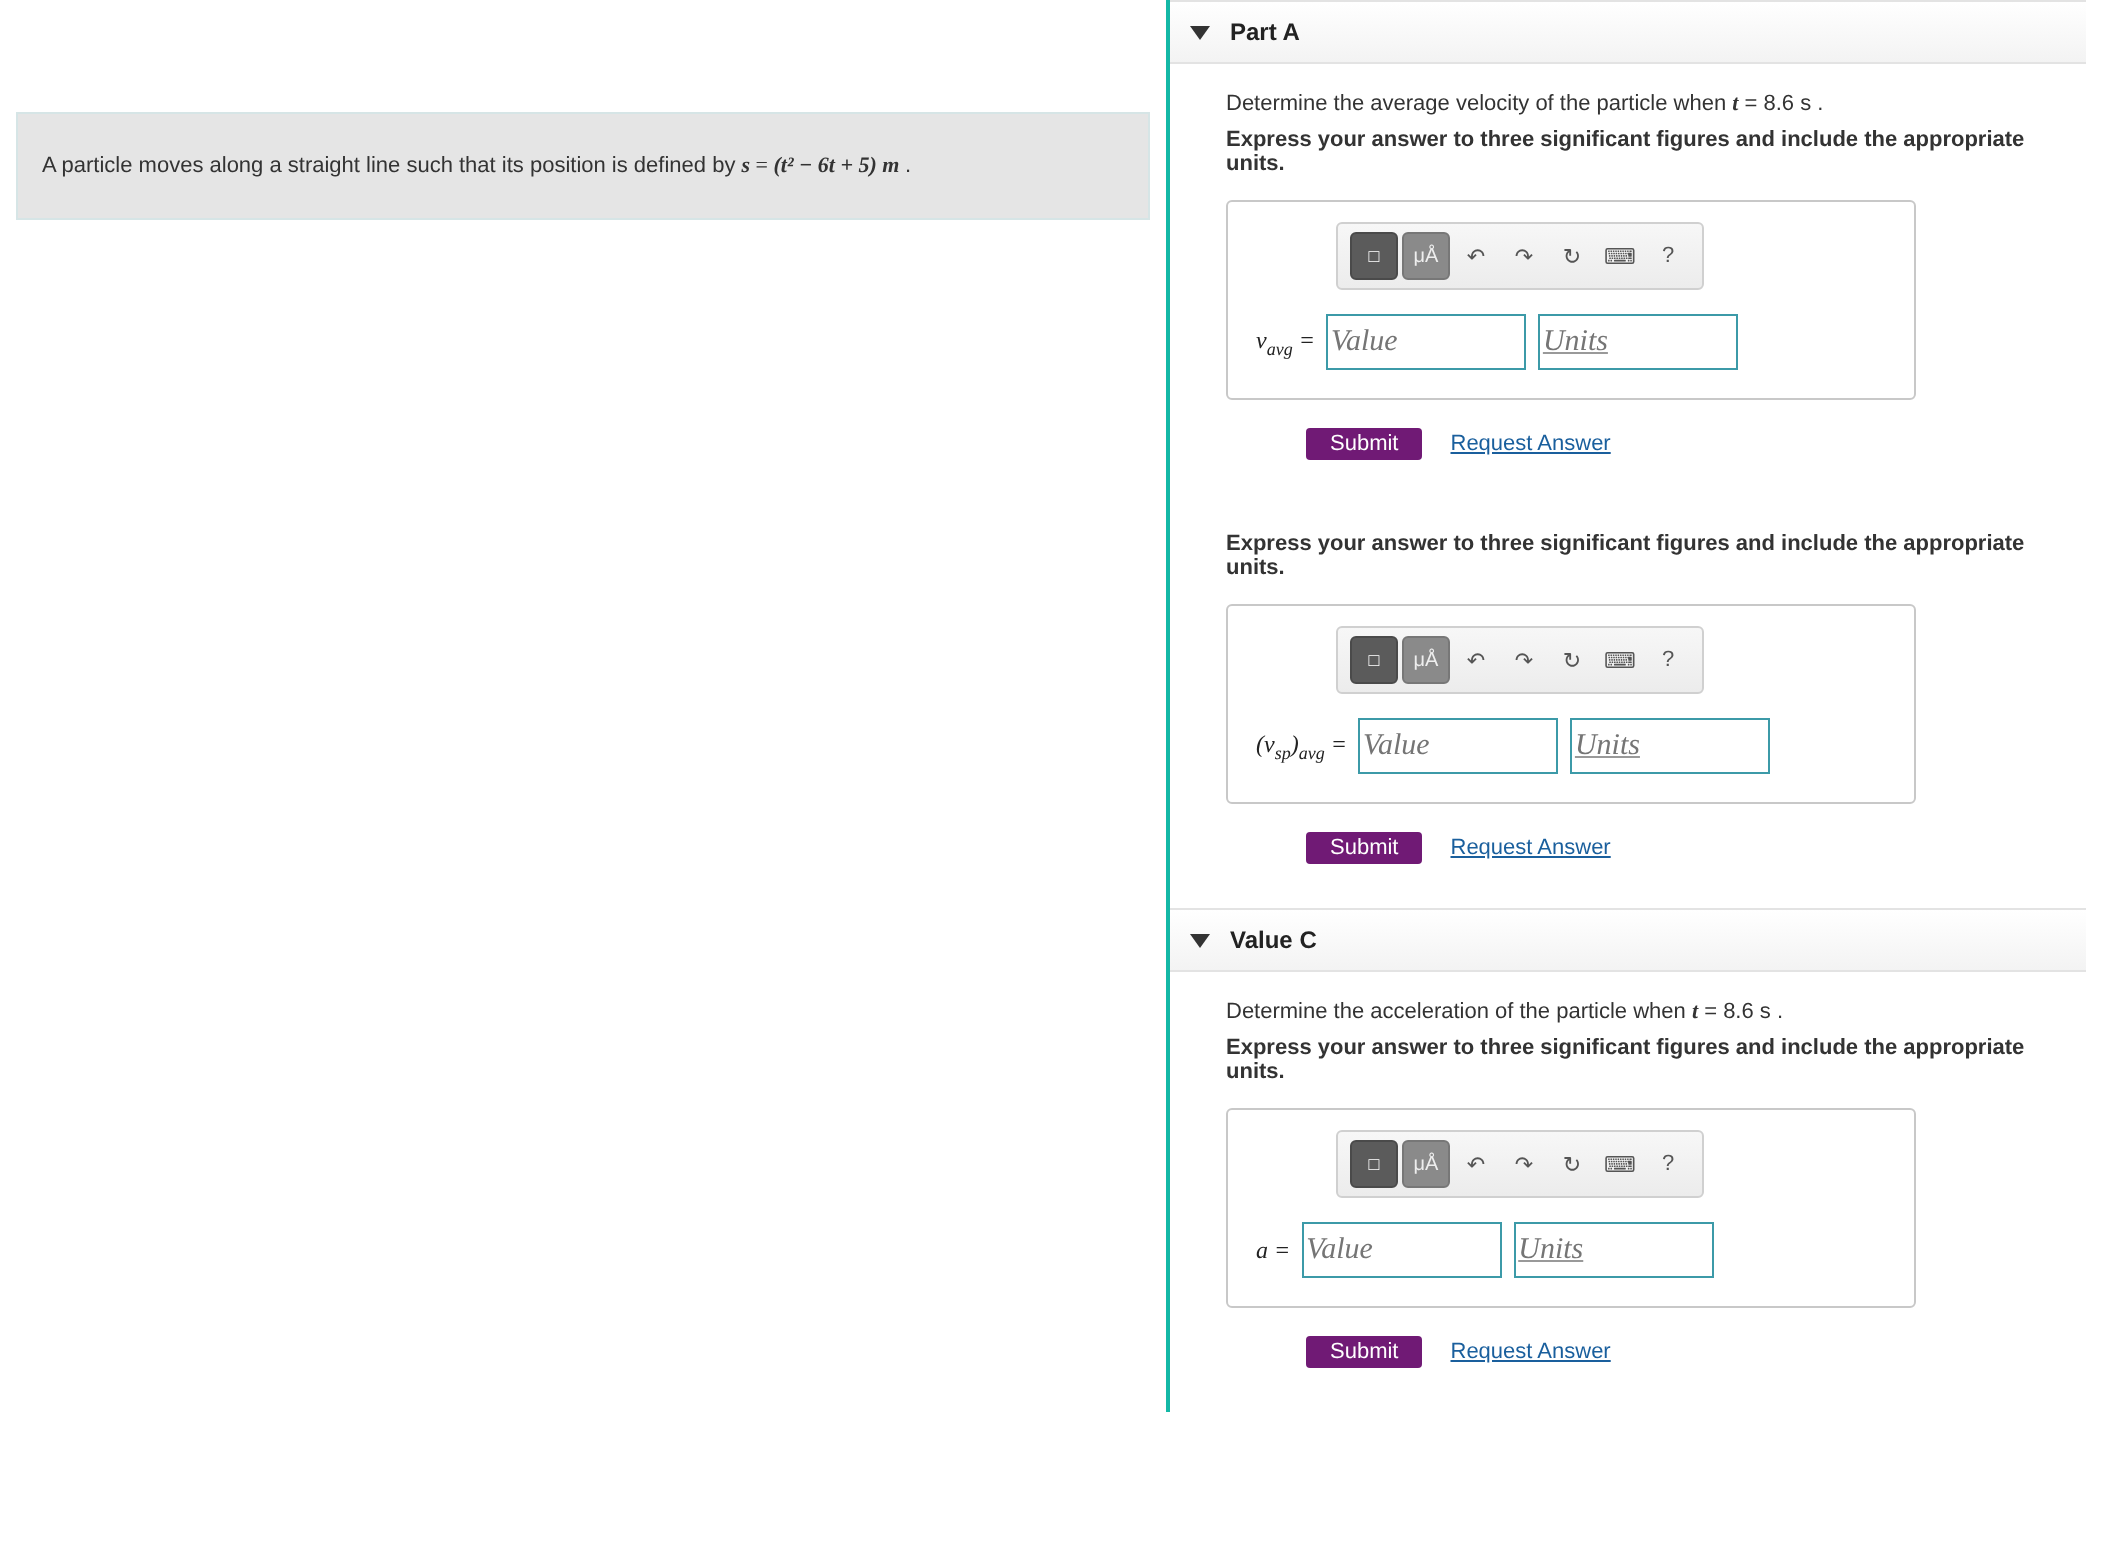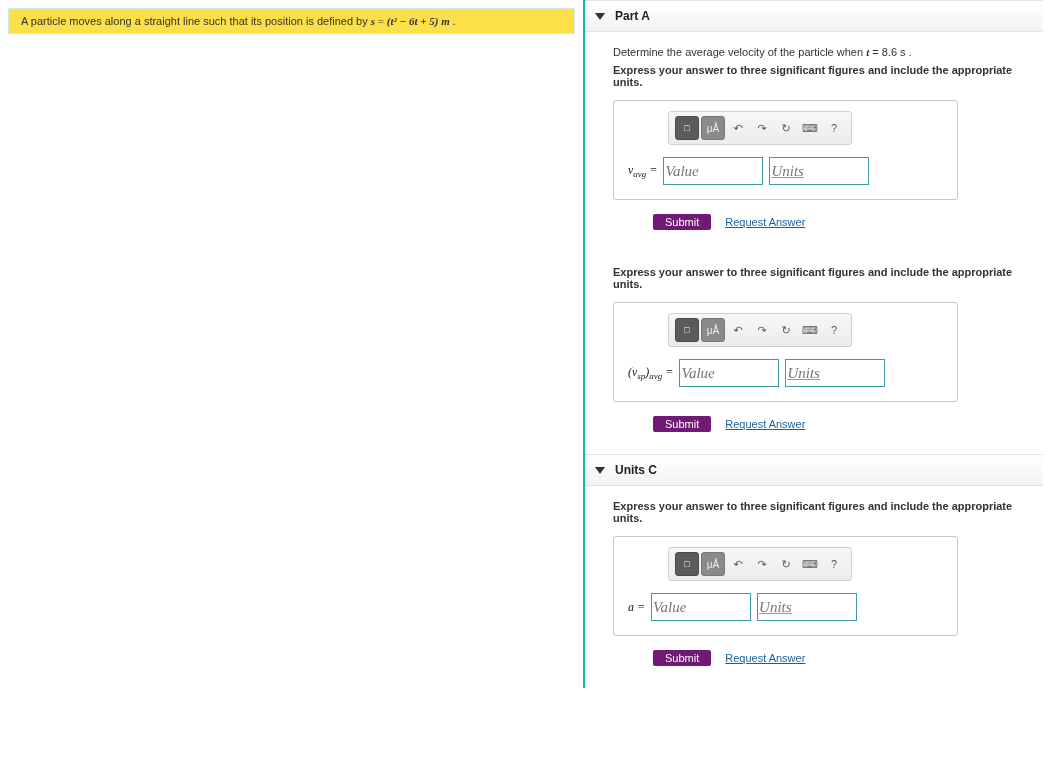--- a/index.html
+++ b/index.html
@@ -7,25 +7,26 @@
     margin: 0; padding: 0;
     font-family: Arial, Helvetica, sans-serif;
     font-size: 12px;
     background: #fff;
     width: 1063px;
   }
   .layout { display: flex; width: 1063px; }
   .left-col { width: 583px; padding: 8px; }
   .right-col { width: 480px; padding: 0 20px 0 0; border-left: 2px solid #14b8a6; }
   .problem-box {
-    background: #fde047;
+    background: #e5e5e5;
     border: 1px solid #d6e5e6;
-    padding: 6px 12px;
+    padding: 20px 12px;
     font-size: 11px;
     color: #333;
+    margin-top: 48px;
   }
   .eq { font-family: Georgia, 'Times New Roman', serif; }
   .eq b { font-weight: bold; font-style: italic; }
   .part { margin: 0 0 18px 0; }
   .part-header {
     display: flex; align-items: center;
     background: linear-gradient(#fff,#f3f3f3);
     border-top: 1px solid #e3e3e3;
     border-bottom: 1px solid #e3e3e3;
     padding: 8px 10px;
@@ -157,23 +158,26 @@
       <div class="submit-row">
         <button class="submit-btn">Submit</button>
         <span class="link">Request Answer</span>
       </div>
     </div>
   </div>
 
   <div class="part">
     <div class="part-header">
       <span class="tri"></span>
-      <span>Units C</span>
+      <span>Value C</span>
     </div>
     <div class="part-body">
+      <div class="prompt">
+        <span>Determine the acceleration of the particle when </span><span class="eq"><b>t</b></span><span> = 8.6  s</span><span> .</span>
+      </div>
       <div class="bold-line">Express your answer to three significant figures and include the appropriate units.</div>
       <div class="ans-panel">
         <div class="toolbar">
           <span class="tbtn dark">□</span>
           <span class="tbtn gray">μÅ</span>
           <span class="tbtn plain">↶</span>
           <span class="tbtn plain">↷</span>
           <span class="tbtn plain">↻</span>
           <span class="tbtn plain">⌨</span>
           <span class="tbtn plain">?</span>

